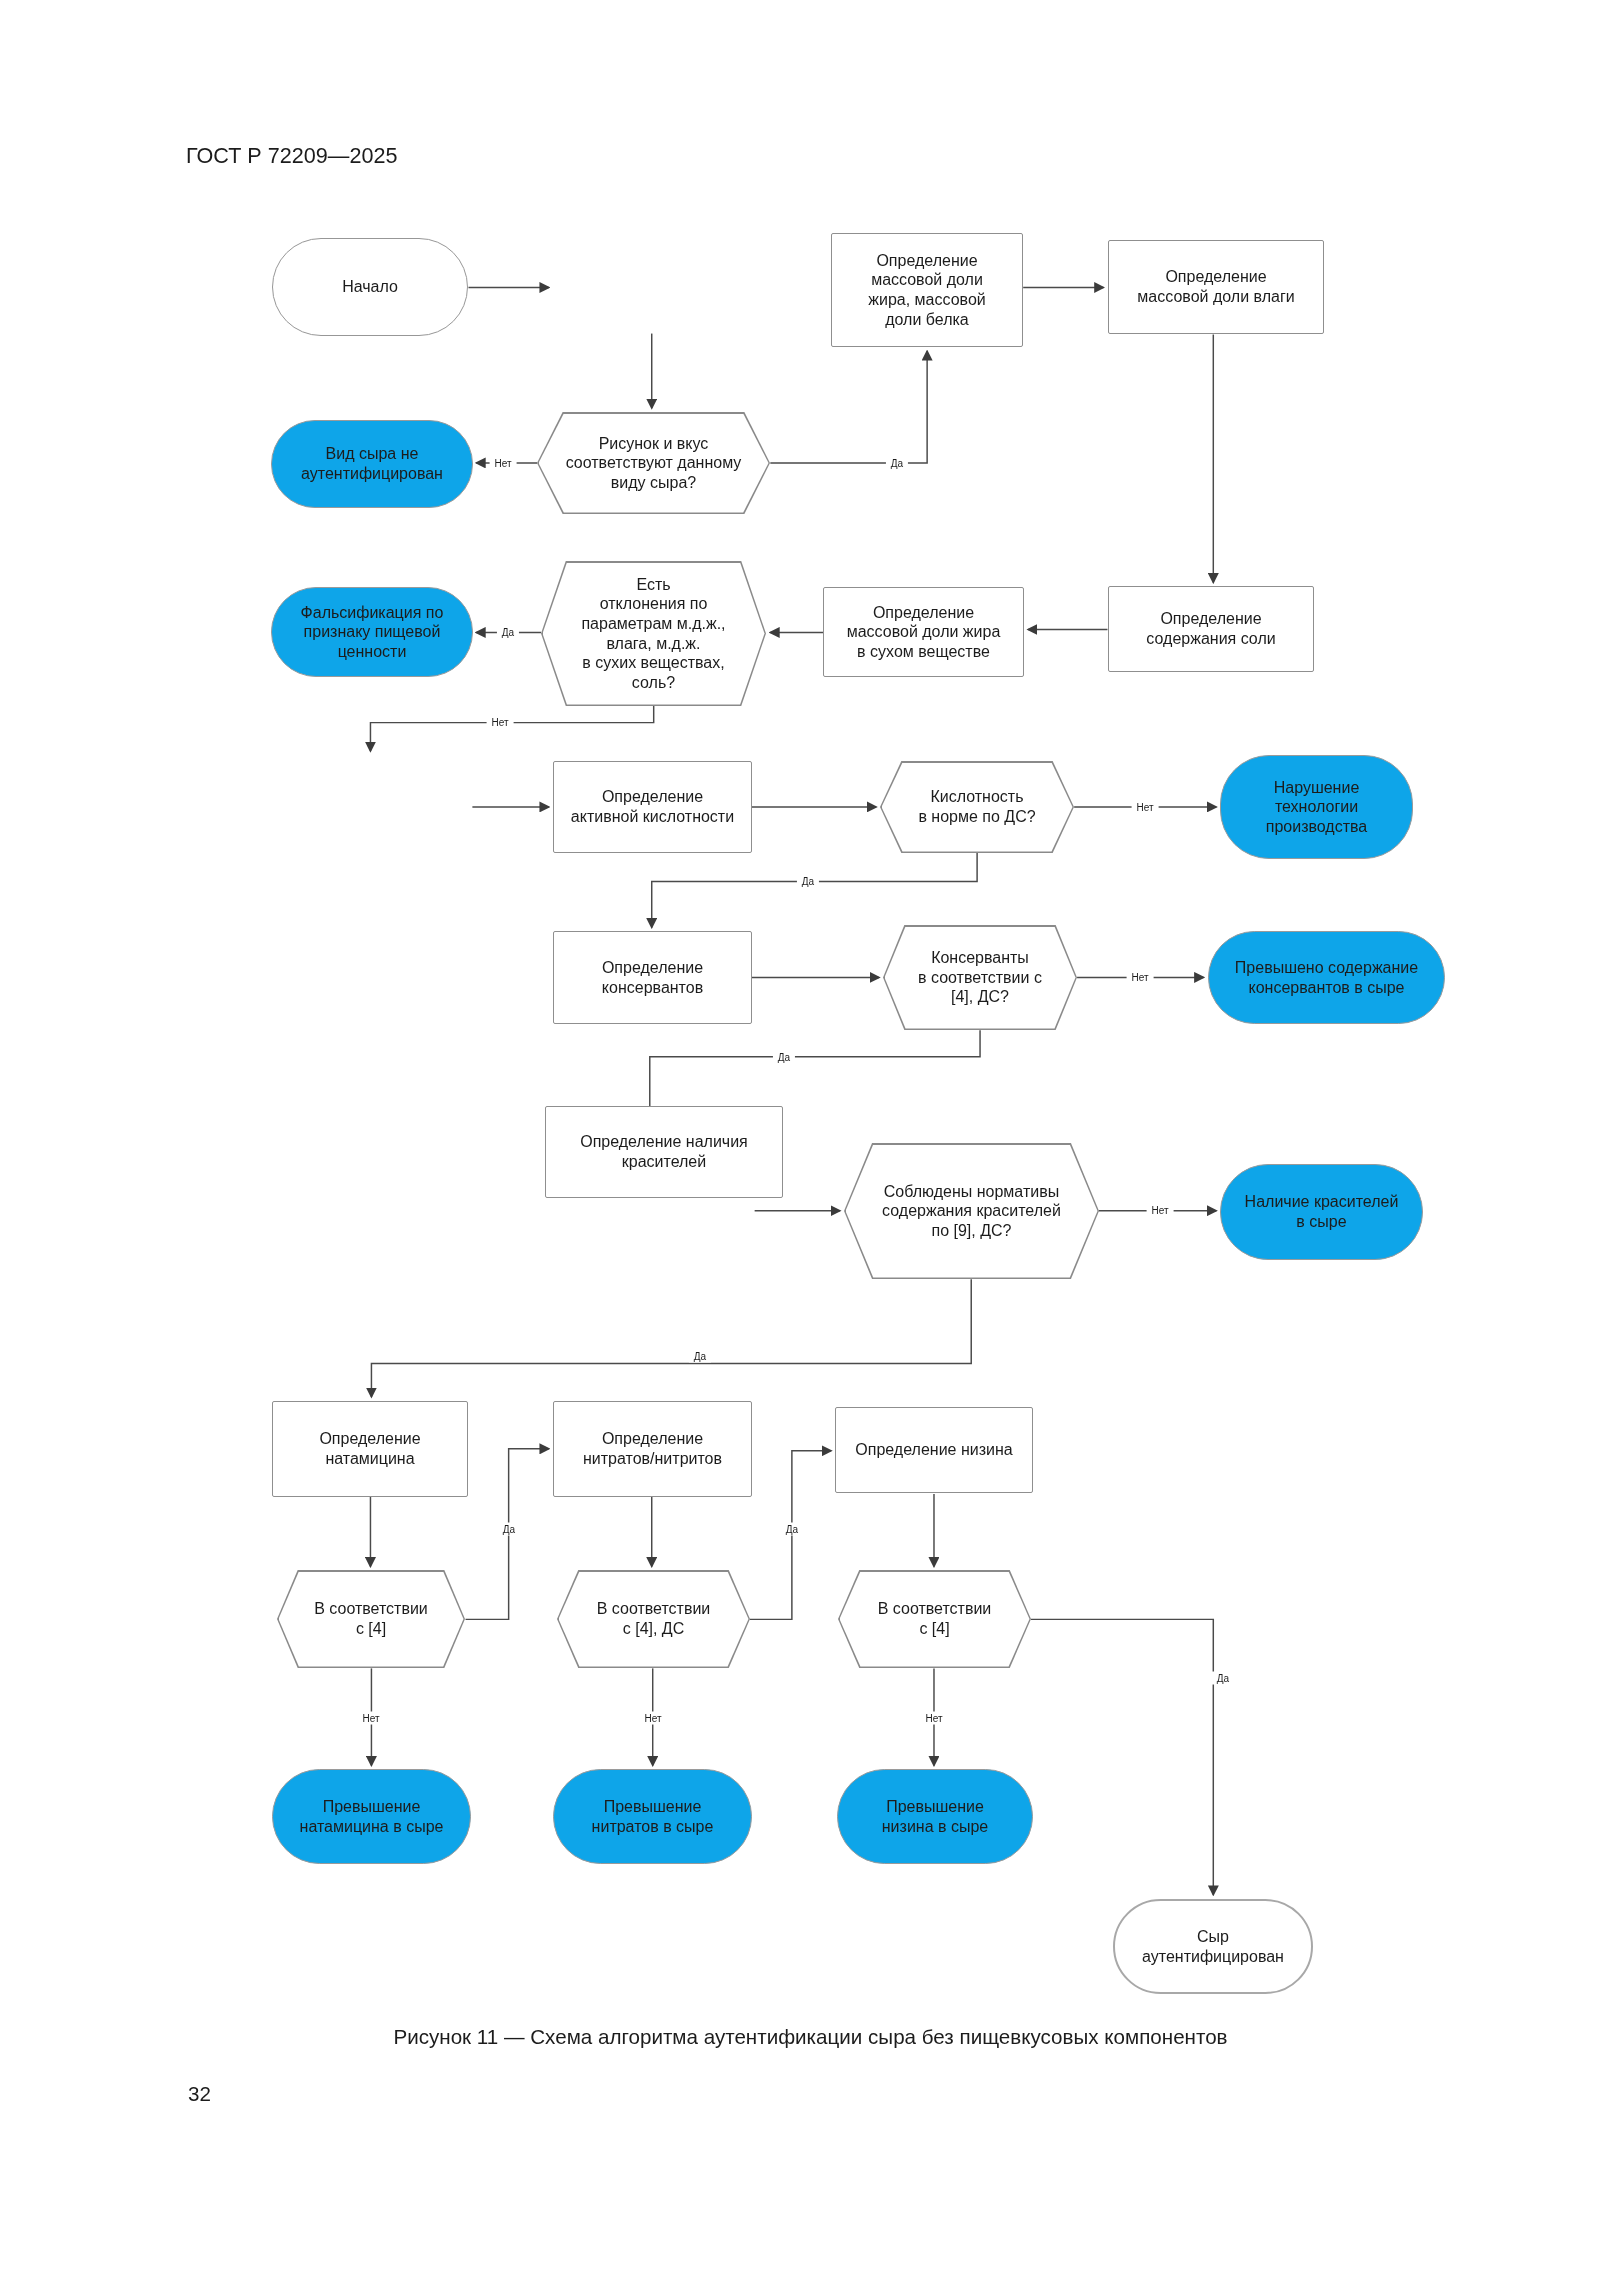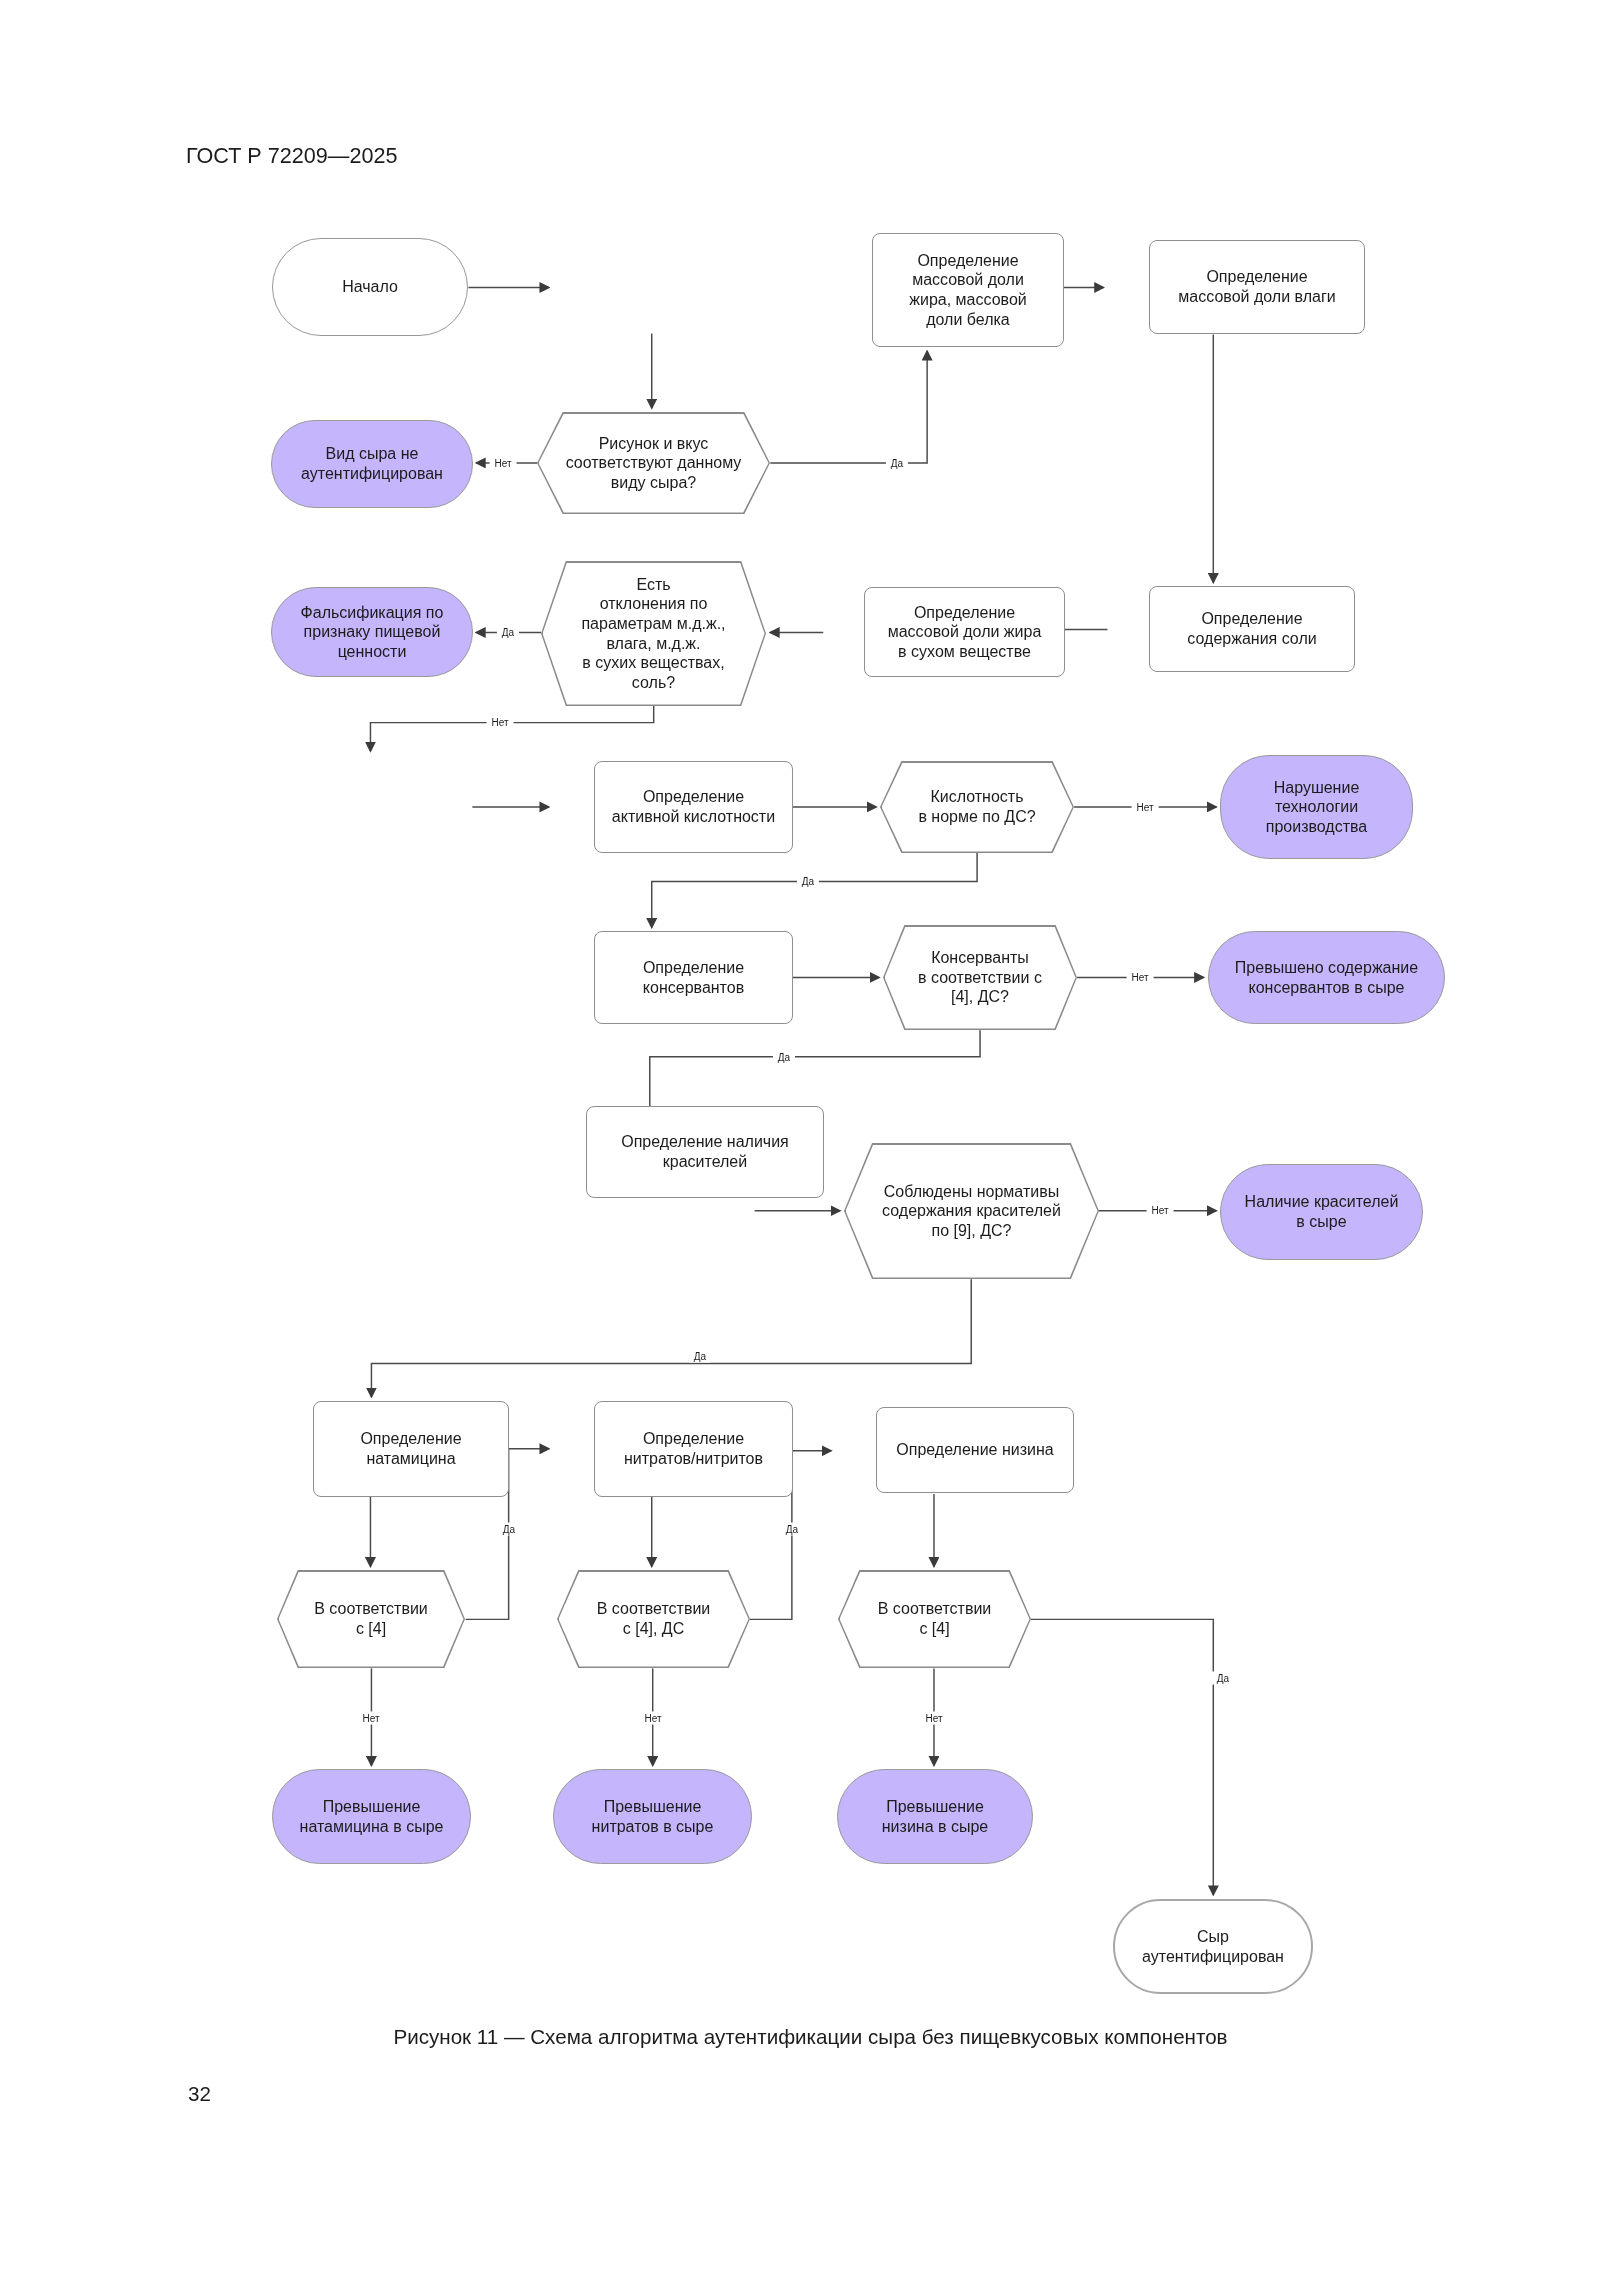--- a/index.html
+++ b/index.html
@@ -9,23 +9,23 @@
   }
   .hdr{position:absolute;left:186px;top:143px;font-size:21.6px;font-weight:normal;}
   .pgnum{position:absolute;left:188px;top:2082px;font-size:20.6px;}
   .caption{position:absolute;left:0;right:0;top:2025px;text-align:center;font-size:20.6px;}
   svg.wires{position:absolute;left:0;top:0;z-index:1;}
   .node{
     position:absolute;display:flex;align-items:center;justify-content:center;
     text-align:center;font-size:16px;line-height:1.22;z-index:2;box-sizing:border-box;
   }
   .txt{position:relative;z-index:2;white-space:pre-line;padding:0 3.9px;}
-  .rect{background:#fff;border:1.4px solid #8f8f8f;border-radius:8px;margin-left:41px;}
+  .rect{background:#fff;border:1.4px solid #8f8f8f;border-radius:2px;}
   .start{background:#fff;border:1.4px solid #979797;border-radius:51px;}
-  .term{background:#c4b5fd;border:1.4px solid #9a9a9a;border-radius:49px;text-align:center;}
+  .term{background:#0ea5e9;border:1.4px solid #9a9a9a;border-radius:49px;text-align:center;}
   .final{background:#fff;border:2.9px solid #a8a8a8;border-radius:49px;}
   .pproc{background:#fafafa;border:1.4px solid #8f8f8f;}
   .pbar{position:absolute;top:0;bottom:0;width:6.9px;border-left:1.3px solid #8f8f8f;border-right:1.3px solid #8f8f8f;z-index:1;}
   .pbar-l{left:4.9px;}.pbar-r{right:4.9px;}
   .hexn{background:transparent;justify-content:center;}
   .hexb{position:absolute;inset:0;background:#8a8a8a;
     clip-path:polygon(11% 0%,89% 0%,100% 50%,89% 100%,11% 100%,0% 50%);}
   .hexf{position:absolute;inset:1.5px;background:#fff;
     clip-path:polygon(11% 0%,89% 0%,100% 50%,89% 100%,11% 100%,0% 50%);}
   .elbl{

